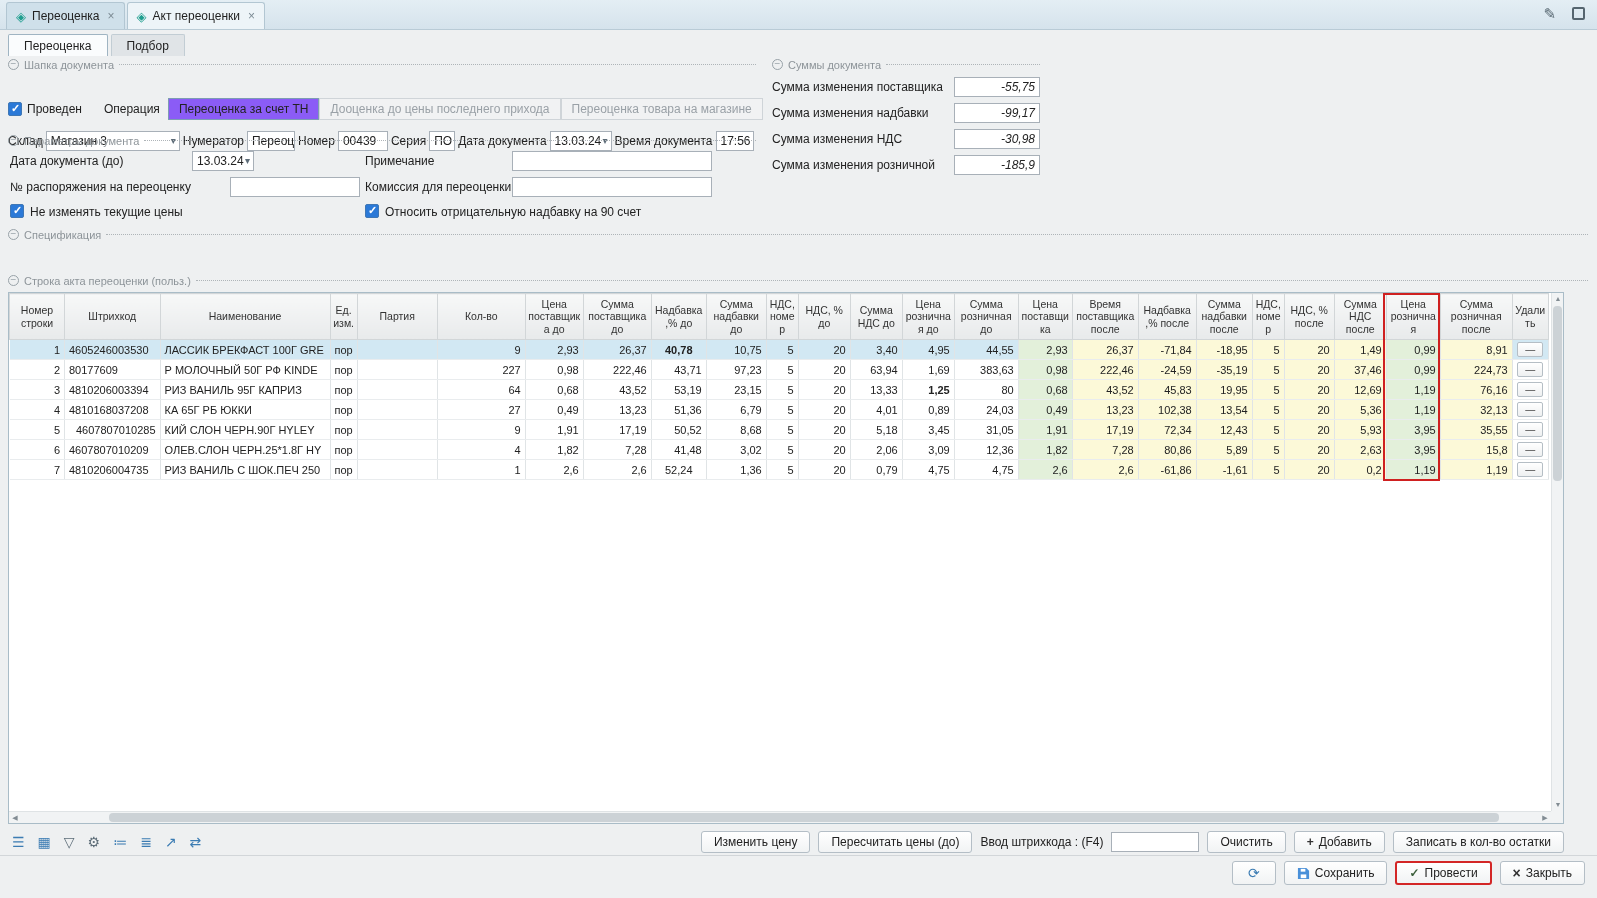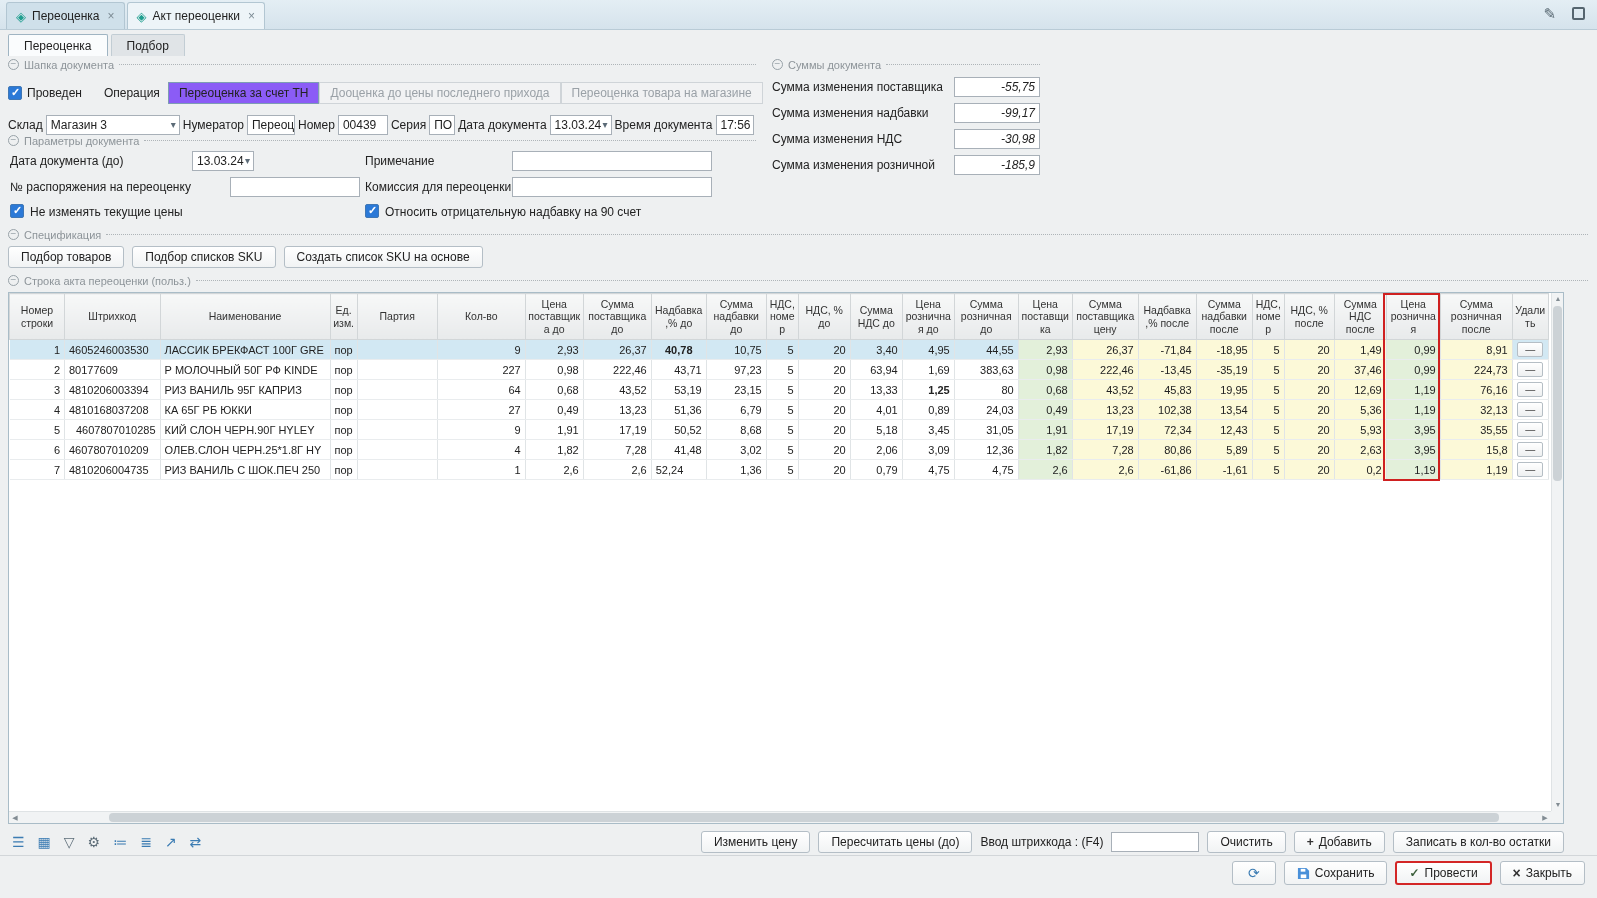--- a/index.html
+++ b/index.html
@@ -141,21 +141,21 @@
   <div class="page-tab active">Переоценка</div>
   <div class="page-tab">Подбор</div>
 </div>
 
 <div class="group" style="left:8px; top:58px; width:748px; height:74px;">
   <div class="group-hdr">
     <span class="collapse-icon">−</span>
     <span class="group-title">Шапка документа</span>
     <span class="group-line"></span>
   </div>
-  <div class="flex-row" style="margin-top:5px; height:34px;">
+  <div class="flex-row" style="margin-top:21px; height:34px;">
     <span class="cb"></span>
     <span class="lbl" style="margin-left:5px;">Проведен</span>
     <span class="lbl" style="margin-left:22px;">Операция</span>
     <div class="seg" style="margin-left:8px;">
       <button class="seg-btn active">Переоценка за счет ТН</button>
       <button class="seg-btn">Дооценка до цены последнего прихода</button>
       <button class="seg-btn">Переоценка товара на магазине</button>
     </div>
   </div>
   <div class="flex-row" style="margin-top:5px; height:20px; gap:3px;">
@@ -246,25 +246,20 @@
   <span class="lbl" style="position:absolute; left:22px; top:71px;">Не изменять текущие цены</span>
   <span class="cb" style="position:absolute; left:357px; top:70px;"></span>
   <span class="lbl" style="position:absolute; left:377px; top:71px;">Относить отрицательную надбавку на 90 счет</span>
 </div>
 
 <div class="group" style="left:8px; top:228px; width:1580px; height:44px;">
   <div class="group-hdr">
     <span class="collapse-icon">−</span>
     <span class="group-title">Спецификация</span>
     <span class="group-line"></span>
-  </div>
-  <div class="flex-row" style="margin-top:5px; gap:8px;">
-    <button class="btn">Подбор товаров</button>
-    <button class="btn">Подбор списков SKU</button>
-    <button class="btn">Создать список SKU на основе</button>
   </div>
 </div>
 
 <div class="group-hdr" style="position:absolute; left:8px; top:274px; width:1580px;">
   <span class="collapse-icon">−</span>
   <span class="group-title">Строка акта переоценки (польз.)</span>
   <span class="group-line"></span>
 </div>
 
 <div class="table-wrap">
@@ -308,21 +303,21 @@
             <th>Цена поставщика до</th>
             <th>Сумма поставщика до</th>
             <th>Надбавка ,% до</th>
             <th>Сумма надбавки до</th>
             <th>НДС, номер</th>
             <th>НДС, % до</th>
             <th>Сумма НДС до</th>
             <th>Цена розничная до</th>
             <th>Сумма розничная до</th>
             <th>Цена поставщика</th>
-            <th>Сумма поставщика цену</th>
+            <th>Время поставщика после</th>
             <th>Надбавка ,% после</th>
             <th>Сумма надбавки после</th>
             <th>НДС, номер</th>
             <th>НДС, % после</th>
             <th>Сумма НДС после</th>
             <th>Цена розничная</th>
             <th>Сумма розничная после</th>
             <th>Удалить</th>
           </tr>
         </thead>
@@ -365,21 +360,21 @@
             <td style="text-align: right;">222,46</td>
             <td style="text-align: right;">43,71</td>
             <td style="text-align: right;">97,23</td>
             <td style="text-align: right;">5</td>
             <td style="text-align: right;">20</td>
             <td style="text-align: right;">63,94</td>
             <td style="text-align: right;">1,69</td>
             <td style="text-align: right;">383,63</td>
             <td class="green" style="text-align: right;">0,98</td>
             <td class="yellow" style="text-align: right;">222,46</td>
-            <td class="yellow" style="text-align: right;">-13,45</td>
+            <td class="yellow" style="text-align: right;">-24,59</td>
             <td class="yellow" style="text-align: right;">-35,19</td>
             <td class="yellow" style="text-align: right;">5</td>
             <td class="yellow" style="text-align: right;">20</td>
             <td class="yellow" style="text-align: right;">37,46</td>
             <td class="green" style="text-align: right;">0,99</td>
             <td class="yellow" style="text-align: right;">224,73</td>
             <td style="text-align: center;"><button class="del-btn">—</button></td>
           </tr>
           <tr>
             <td style="text-align: right;">3</td>
@@ -491,21 +486,21 @@
           </tr>
           <tr>
             <td style="text-align: right;">7</td>
             <td style="text-align: left;">4810206004735</td>
             <td style="text-align: left; margin-left: 39px;">РИЗ ВАНИЛЬ С ШОК.ПЕЧ 250</td>
             <td style="text-align: left;">пор</td>
             <td style="text-align: left;"></td>
             <td style="text-align: right;">1</td>
             <td style="text-align: right;">2,6</td>
             <td style="text-align: right;">2,6</td>
-            <td style="text-align: left;">52,24</td>
+            <td style="text-align: center;">52,24</td>
             <td style="text-align: right;">1,36</td>
             <td style="text-align: right;">5</td>
             <td style="text-align: right;">20</td>
             <td style="text-align: right;">0,79</td>
             <td style="text-align: right;">4,75</td>
             <td style="text-align: right;">4,75</td>
             <td class="green" style="text-align: right;">2,6</td>
             <td class="yellow" style="text-align: right;">2,6</td>
             <td class="yellow" style="text-align: right;">-61,86</td>
             <td class="yellow" style="text-align: right;">-1,61</td>

